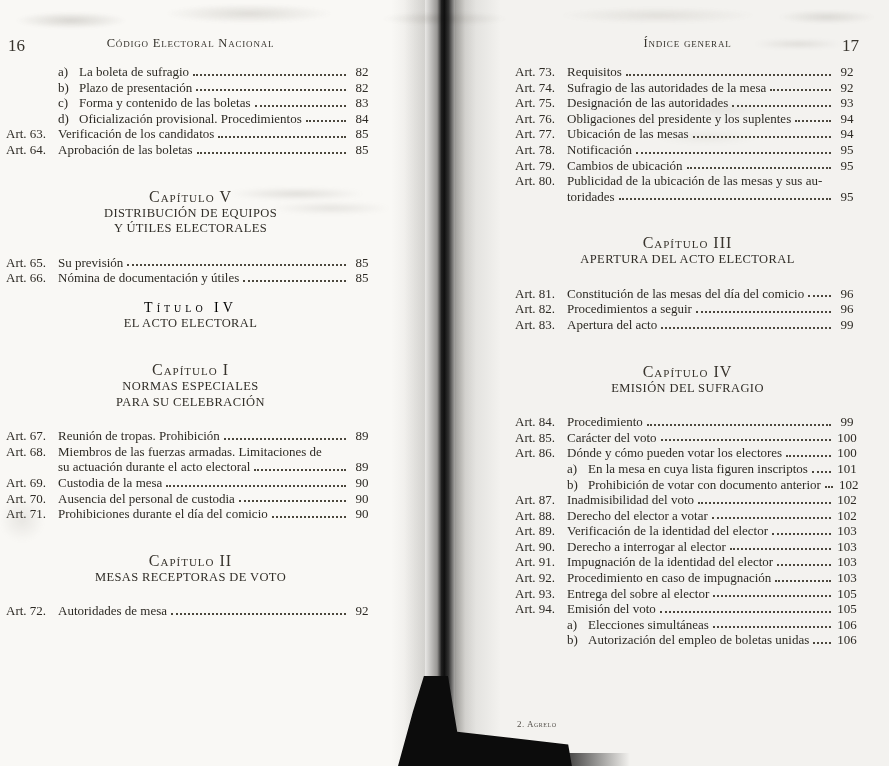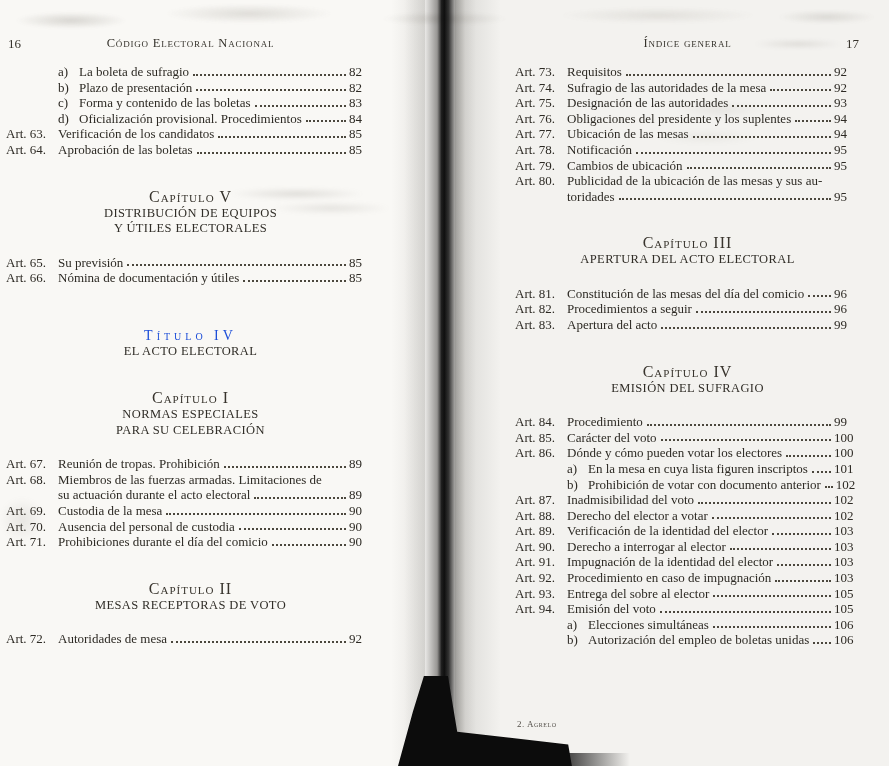--- a/index.html
+++ b/index.html
@@ -15,43 +15,43 @@
   #page-right::before{content:"";position:absolute;top:0;left:0;width:46px;height:100%;
         background:linear-gradient(to right,rgba(50,48,44,0.14),rgba(50,48,44,0) 100%);}
 
   .page-inner{position:relative;height:100%;}
   #page-left .page-inner{padding:36px 50px 0 6px;}
   #page-right .page-inner{padding:36px 29px 0 60px;}
 
   
   .running{position:relative;height:16px;font-size:12.5px;letter-spacing:0.8px;
            font-variant:small-caps;color:#35322b;text-align:center;}
-  .folio{position:absolute;top:0;font-size:13px;font-variant:normal;letter-spacing:0;}
+  .folio{position:absolute;top:0;font-size:17px;font-variant:normal;letter-spacing:0;}
   #page-left .folio{left:2px;}
   #page-right .folio{right:1px;}
 
   
   .page-content > .block:first-child{margin-top:12px;}
   .block-entries{margin-top:18px;}
   .chapter{margin-top:30px;text-align:center;font-variant:small-caps;
            font-size:16px;letter-spacing:1px;color:#38342d;}
   .section{text-align:center;font-size:12.5px;line-height:15.5px;
            letter-spacing:0.4px;color:#302d27;}
-  .title-h{margin-top:42px;text-align:center;font-variant:small-caps;
-           font-size:14px;letter-spacing:4px;color:#1d4ed8;}
+  .title-h{margin-top:14px;text-align:center;font-variant:small-caps;
+           font-size:14px;letter-spacing:4px;color:#000000;}
 
   
   .entry{display:flex;align-items:flex-end;font-size:13px;line-height:15.6px;white-space:nowrap;}
   .entry .label{flex:none;width:52px;}
   .entry.indent{padding-left:52px;}
   .entry.indent .label{width:21px;}
   .entry.cont{padding-left:52px;}
   .entry .txt{flex:none;}
   .leader{flex:1;min-width:8px;border-bottom:2px dotted #4b473d;margin:0 3px 4px 4px;}
-  .pg{flex:none;min-width:26px;text-align:left;}
+  .pg{flex:none;min-width:26px;text-align:center;}
 
   .footer-sig{position:absolute;left:62px;top:719px;font-size:9px;
               font-variant:small-caps;letter-spacing:0.5px;color:#54504a;}
 
   
   .spine{position:absolute;left:404px;top:0;width:72px;height:766px;pointer-events:none;
      background:linear-gradient(to right,rgba(40,38,34,0) 0%,rgba(40,38,34,0.10) 30%,
        rgba(30,28,25,0.45) 46%,rgba(12,12,12,0.92) 52%,#0f0f0f 56%,rgba(15,15,15,0.85) 62%,
        rgba(60,58,54,0.35) 72%,rgba(120,118,112,0.12) 85%,rgba(0,0,0,0) 100%);}
   .bottom-wedge{position:absolute;left:398px;top:676px;width:185px;height:90px;background:#0c0c0c;

